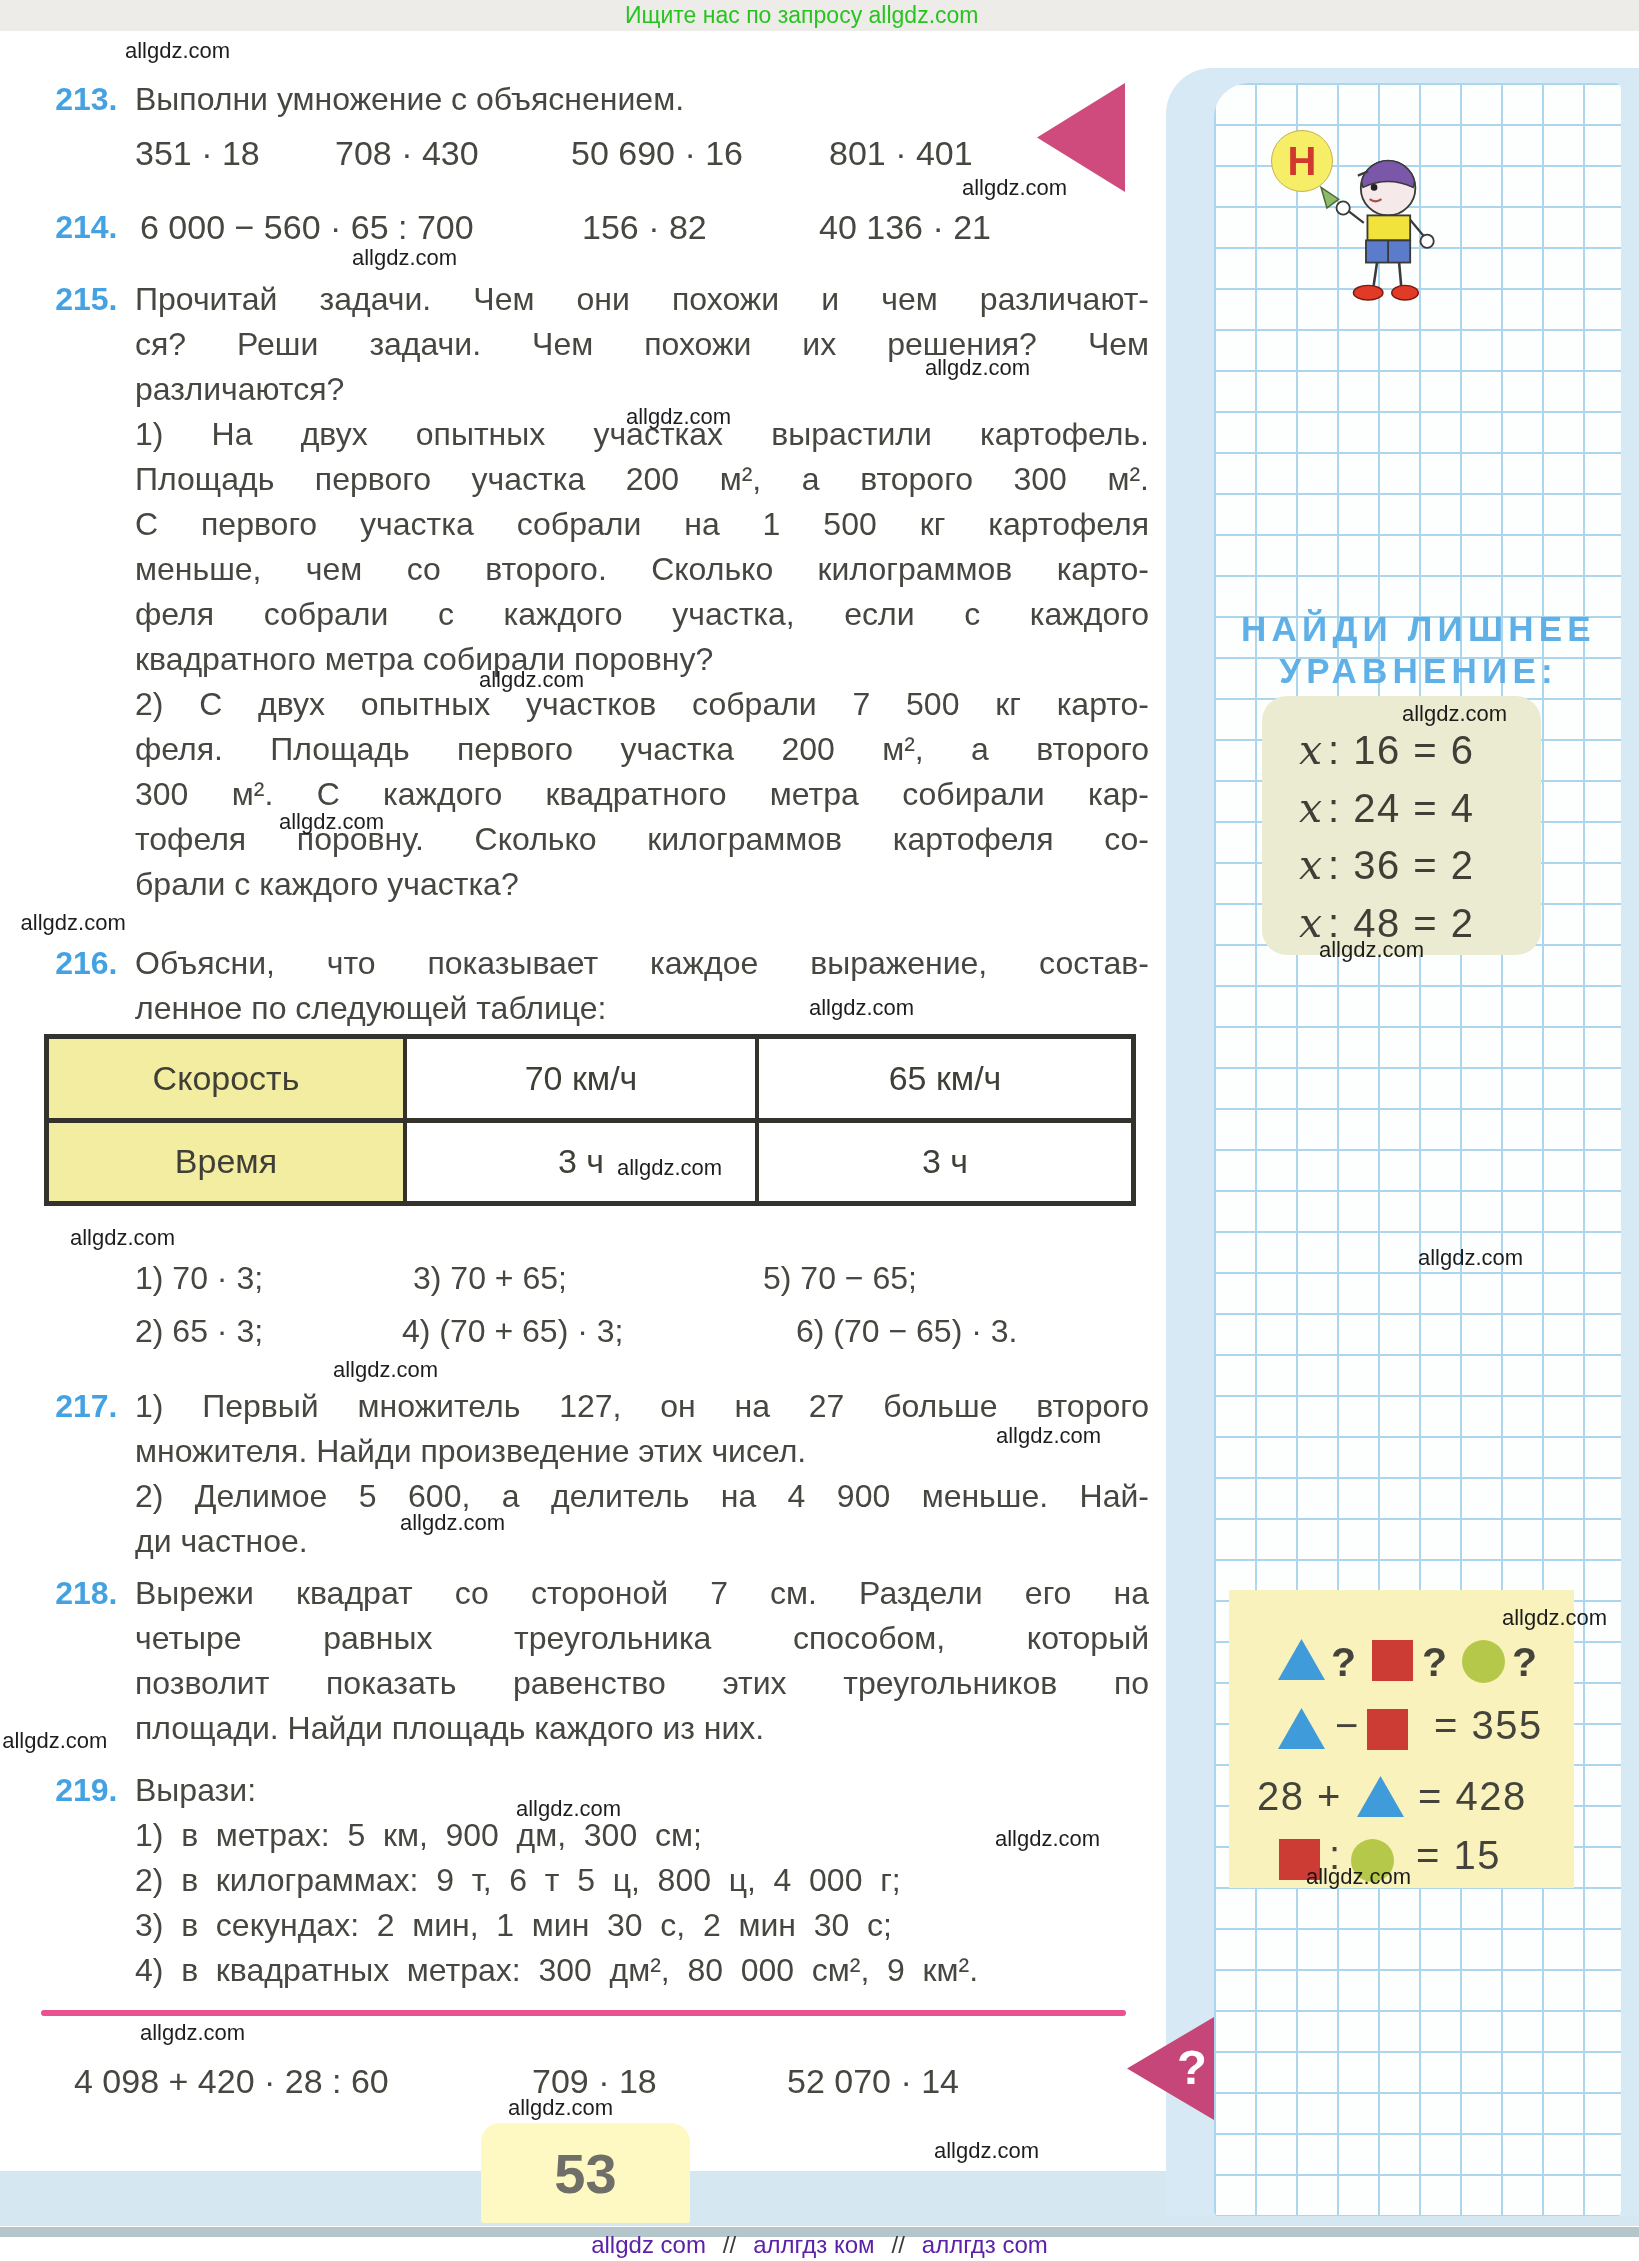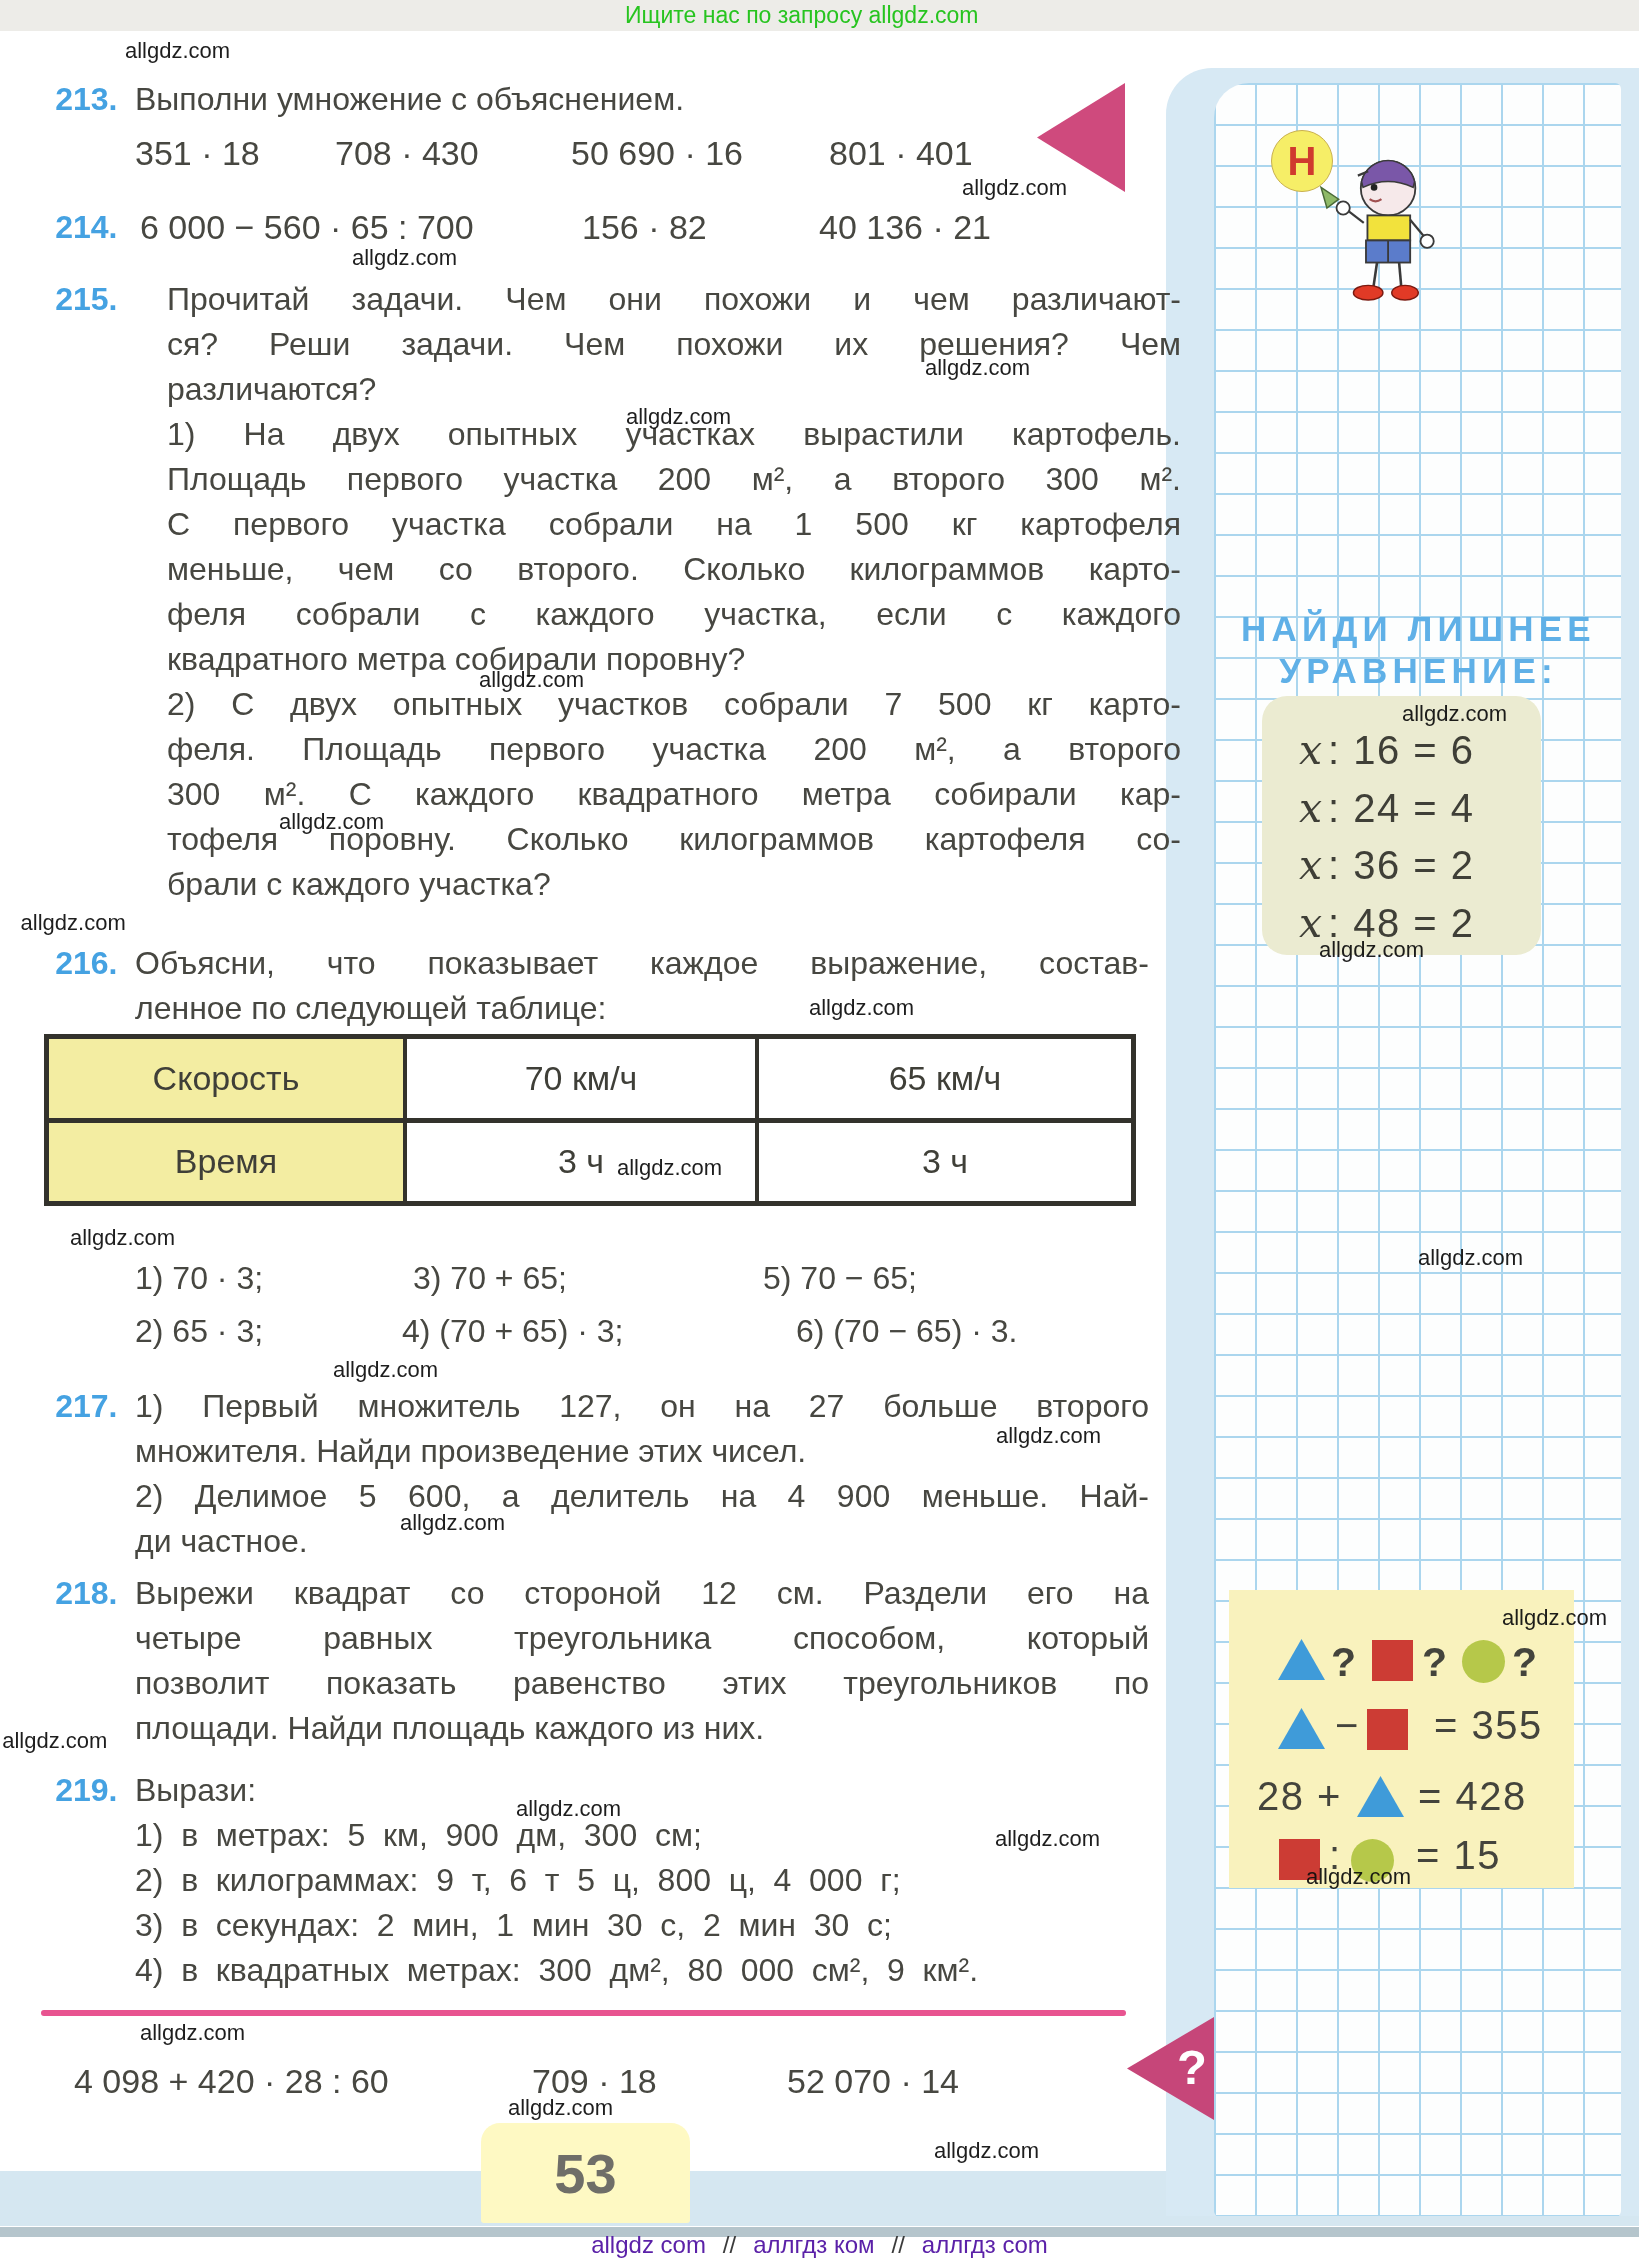--- a/index.html
+++ b/index.html
@@ -86,21 +86,21 @@
 <div class="abs expr" style="left:829px;top:131px;">801 · 401</div>
 
 <div class="abs tri tri-top"></div>
 
 <div class="abs exnum" style="top:205px;">214.</div>
 <div class="abs expr" style="left:140px;top:205px;">6 000 − 560 · 65 : 700</div>
 <div class="abs expr" style="left:582px;top:205px;">156 · 82</div>
 <div class="abs expr" style="left:819px;top:205px;">40 136 · 21</div>
 
 <div class="abs exnum" style="top:277px;">215.</div>
-<div class="abs para" style="top:277px;margin-left:32px;">
+<div class="abs para" style="top:277px;">
   <div class="ln j">Прочитай задачи. Чем они похожи и чем различают-</div>
   <div class="ln j">ся? Реши задачи. Чем похожи их решения? Чем</div>
   <div class="ln">различаются?</div>
   <div class="ln j">1) На двух опытных участках вырастили картофель.</div>
   <div class="ln j">Площадь первого участка 200 м², а второго 300 м².</div>
   <div class="ln j">С первого участка собрали на 1 500 кг картофеля</div>
   <div class="ln j">меньше, чем со второго. Сколько килограммов карто-</div>
   <div class="ln j">феля собрали с каждого участка, если с каждого</div>
   <div class="ln">квадратного метра собирали поровну?</div>
   <div class="ln j">2) С двух опытных участков собрали 7 500 кг карто-</div>
@@ -139,21 +139,21 @@
 <div class="abs exnum" style="top:1384px;">217.</div>
 <div class="abs para" style="top:1384px;">
   <div class="ln j">1) Первый множитель 127, он на 27 больше второго</div>
   <div class="ln">множителя. Найди произведение этих чисел.</div>
   <div class="ln j">2) Делимое 5 600, а делитель на 4 900 меньше. Най-</div>
   <div class="ln">ди частное.</div>
 </div>
 
 <div class="abs exnum" style="top:1571px;">218.</div>
 <div class="abs para" style="top:1571px;">
-  <div class="ln j">Вырежи квадрат со стороной 12 см. Раздели его на</div>
+  <div class="ln j">Вырежи квадрат со стороной 7 см. Раздели его на</div>
   <div class="ln j">четыре равных треугольника способом, который</div>
   <div class="ln j">позволит показать равенство этих треугольников по</div>
   <div class="ln">площади. Найди площадь каждого из них.</div>
 </div>
 
 <div class="abs exnum" style="top:1768px;">219.</div>
 <div class="abs ln" style="left:135px;top:1768px;width:1014px;">Вырази:</div>
 <div class="abs para wide" style="top:1813px;">
   <div class="ln">1) в метрах: 5 км, 900 дм, 300 см;</div>
   <div class="ln">2) в килограммах: 9 т, 6 т 5 ц, 800 ц, 4 000 г;</div>

